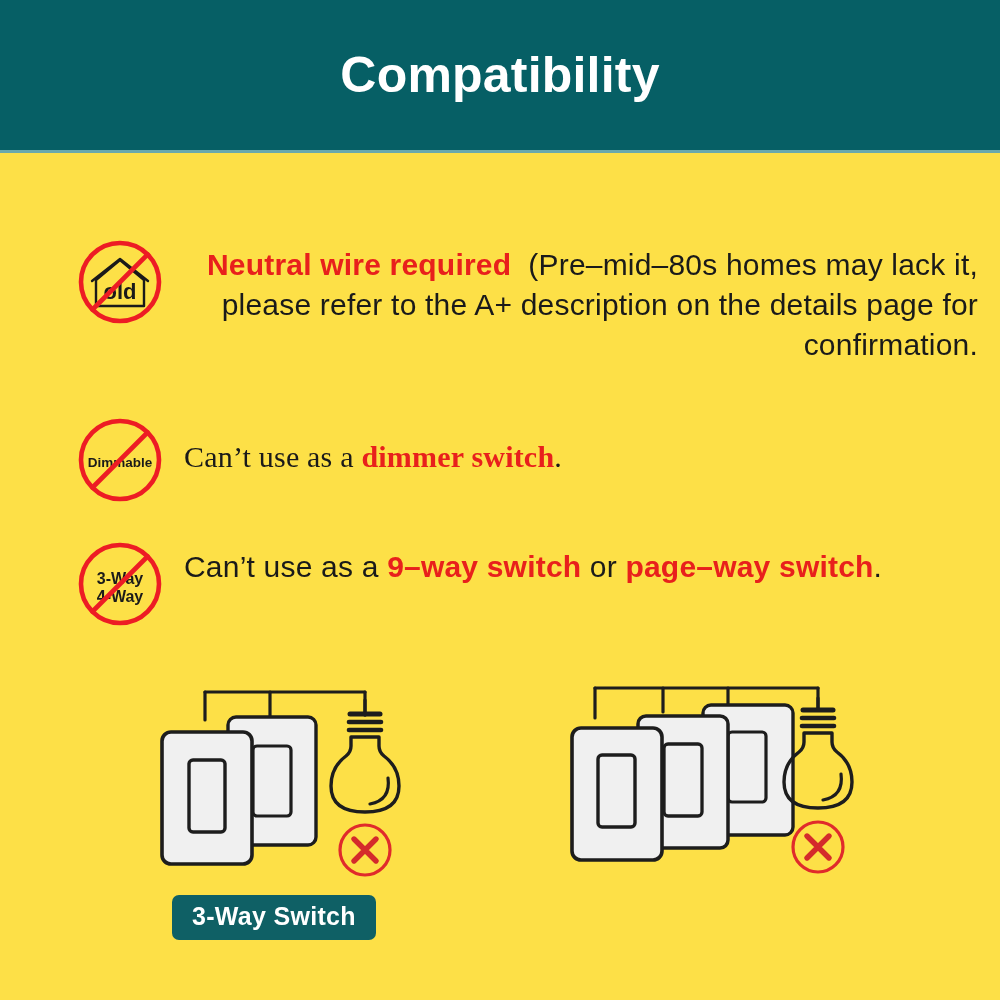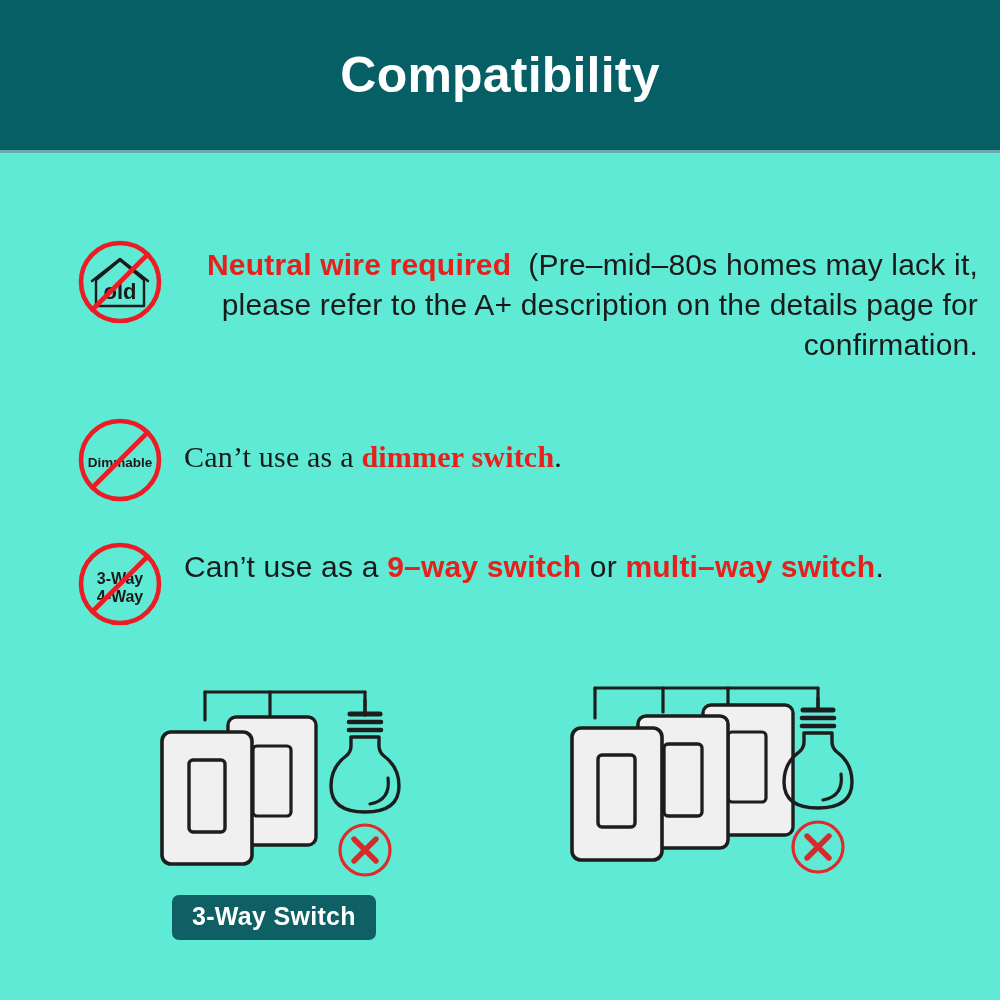--- a/index.html
+++ b/index.html
@@ -3,21 +3,21 @@
 <meta charset="utf-8">
 <style>
   html,body{margin:0;padding:0;}
   body{
     width:1000px;height:1000px;
     background:#f0f0f0;
     font-family:"Liberation Sans","DejaVu Sans",sans-serif;
     overflow:hidden;
     position:relative;
   }
-  .page{position:relative;width:1000px;height:1000px;background:#5eead4;}
+  .page{position:relative;width:1000px;height:1000px;background:#fde047;}
 
   
   .header{
     position:absolute;left:0;top:0;width:1000px;height:150px;
     background:#065f65;
     display:flex;align-items:center;justify-content:center;
   }
   .header-title{
     color:#ffffff;
     font-size:50px;
@@ -137,21 +137,21 @@
         <span class="noicon">
           <svg width="84" height="84" viewBox="0 0 84 84" xmlns="http://www.w3.org/2000/svg">
             <text x="42" y="42" font-family="Liberation Sans, sans-serif" font-size="16" font-weight="700" fill="#1a1a1a" text-anchor="middle">3-Way</text>
             <text x="42" y="60" font-family="Liberation Sans, sans-serif" font-size="16" font-weight="700" fill="#1a1a1a" text-anchor="middle">4-Way</text>
             <circle cx="42" cy="42" r="39" fill="none" stroke="#ed1c24" stroke-width="4.6"></circle>
             <line x1="14.5" y1="69.5" x2="69.5" y2="14.5" stroke="#ed1c24" stroke-width="4.6" stroke-linecap="round"></line>
           </svg>
         </span>
       </div>
       <div class="row-text">
-        <span>Can’t use as a </span><span class="hl">9–way switch</span><span> or </span><span class="hl">multi–way switch</span><span>.</span>
+        <span>Can’t use as a </span><span class="hl">9–way switch</span><span> or </span><span class="hl">page–way switch</span><span>.</span>
       </div>
     </div>
 
   </div>
 
   <div class="diagrams">
 
     <div class="diagram" id="diagram-3way">
       <svg class="diagram-art" width="280" height="230" viewBox="0 0 280 230" xmlns="http://www.w3.org/2000/svg">
         <g fill="none" stroke="#1d1d1d" stroke-width="3.2" stroke-linecap="round" stroke-linejoin="round">

